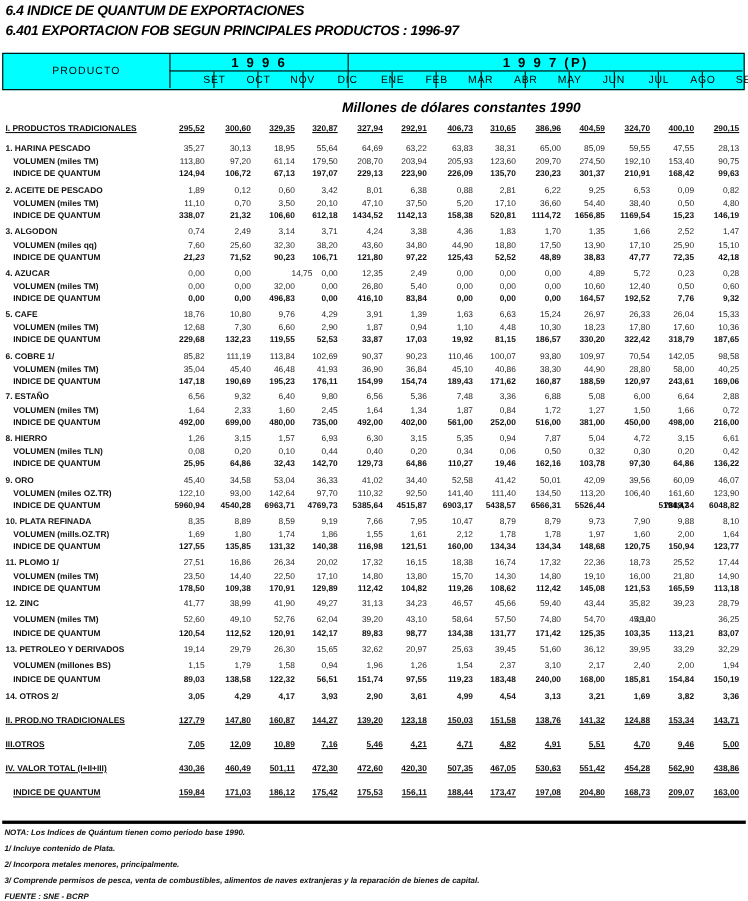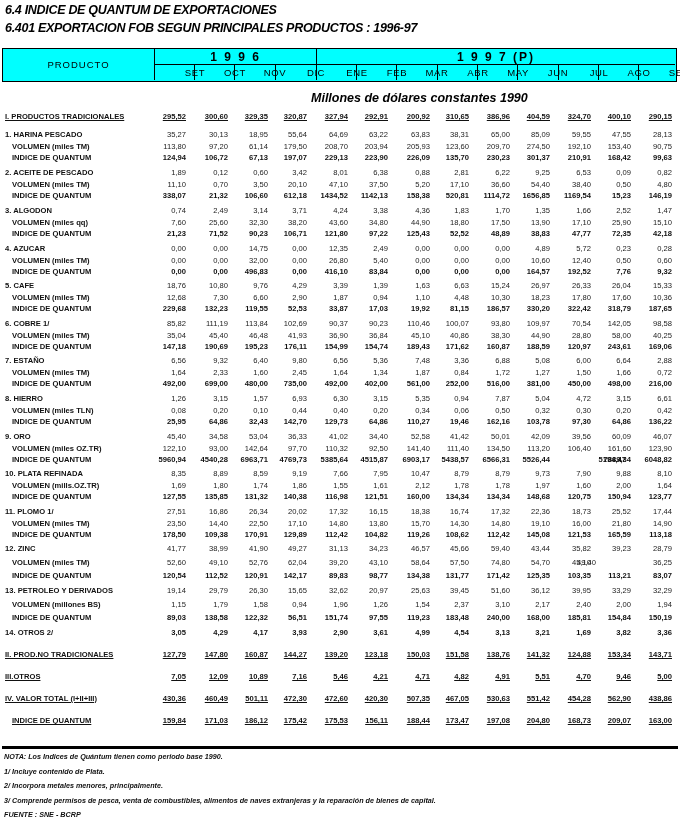--- a/index.html
+++ b/index.html
@@ -53,21 +53,21 @@
 
 <div class="rows" id="rows">
     <div class="row bold ul" style="top: 0px;">
       <span class="lbl">I. PRODUCTOS TRADICIONALES</span>
       <span class="v" style="left: 146px;">295,52</span>
       <span class="v" style="left: 188px;">300,60</span>
       <span class="v" style="left: 228px;">329,35</span>
       <span class="v" style="left: 267px;">320,87</span>
       <span class="v" style="left: 308px;">327,94</span>
       <span class="v" style="left: 348px;">292,91</span>
-      <span class="v" style="left: 390px;">200,92</span>
+      <span class="v" style="left: 390px;">406,73</span>
       <span class="v" style="left: 429px;">310,65</span>
       <span class="v" style="left: 470px;">386,96</span>
       <span class="v" style="left: 510px;">404,59</span>
       <span class="v" style="left: 551px;">324,70</span>
       <span class="v" style="left: 591px;">400,10</span>
       <span class="v" style="left: 632px;">290,15</span>
     </div>
     <div class="row" style="top: 18px;">
       <span class="lbl">1. HARINA PESCADO</span>
       <span class="v" style="left: 146px;">35,27</span>
@@ -191,39 +191,39 @@
       <span class="v" style="left: 390px;">44,90</span>
       <span class="v" style="left: 429px;">18,80</span>
       <span class="v" style="left: 470px;">17,50</span>
       <span class="v" style="left: 510px;">13,90</span>
       <span class="v" style="left: 551px;">17,10</span>
       <span class="v" style="left: 591px;">25,90</span>
       <span class="v" style="left: 632px;">15,10</span>
     </div>
     <div class="row bold sub" style="top: 117px;">
       <span class="lbl">INDICE DE QUANTUM</span>
-      <span class="v" style="left: 146px;">21,23</span>
+      <span class="v" style="left: 146px; font-style: italic;">21,23</span>
       <span class="v" style="left: 188px;">71,52</span>
       <span class="v" style="left: 228px;">90,23</span>
       <span class="v" style="left: 267px;">106,71</span>
       <span class="v" style="left: 308px;">121,80</span>
       <span class="v" style="left: 348px;">97,22</span>
       <span class="v" style="left: 390px;">125,43</span>
       <span class="v" style="left: 429px;">52,52</span>
       <span class="v" style="left: 470px;">48,89</span>
       <span class="v" style="left: 510px;">38,83</span>
       <span class="v" style="left: 551px;">47,77</span>
       <span class="v" style="left: 591px;">72,35</span>
       <span class="v" style="left: 632px;">42,18</span>
     </div>
     <div class="row" style="top: 132px;">
       <span class="lbl">4. AZUCAR</span>
       <span class="v" style="left: 146px;">0,00</span>
       <span class="v" style="left: 188px;">0,00</span>
-      <span class="v" style="left: 228px;">14,75</span>
+      <span class="v" style="left: 244px;">14,75</span>
       <span class="v" style="left: 267px;">0,00</span>
       <span class="v" style="left: 308px;">12,35</span>
       <span class="v" style="left: 348px;">2,49</span>
       <span class="v" style="left: 390px;">0,00</span>
       <span class="v" style="left: 429px;">0,00</span>
       <span class="v" style="left: 470px;">0,00</span>
       <span class="v" style="left: 510px;">4,89</span>
       <span class="v" style="left: 551px;">5,72</span>
       <span class="v" style="left: 591px;">0,23</span>
       <span class="v" style="left: 632px;">0,28</span>
@@ -259,21 +259,21 @@
       <span class="v" style="left: 551px;">192,52</span>
       <span class="v" style="left: 591px;">7,76</span>
       <span class="v" style="left: 632px;">9,32</span>
     </div>
     <div class="row" style="top: 169px;">
       <span class="lbl">5. CAFE</span>
       <span class="v" style="left: 146px;">18,76</span>
       <span class="v" style="left: 188px;">10,80</span>
       <span class="v" style="left: 228px;">9,76</span>
       <span class="v" style="left: 267px;">4,29</span>
-      <span class="v" style="left: 308px;">3,39</span>
+      <span class="v" style="left: 308px;">3,91</span>
       <span class="v" style="left: 348px;">1,39</span>
       <span class="v" style="left: 390px;">1,63</span>
       <span class="v" style="left: 429px;">6,63</span>
       <span class="v" style="left: 470px;">15,24</span>
       <span class="v" style="left: 510px;">26,97</span>
       <span class="v" style="left: 551px;">26,33</span>
       <span class="v" style="left: 591px;">26,04</span>
       <span class="v" style="left: 632px;">15,33</span>
     </div>
     <div class="row sub" style="top: 181px;">

